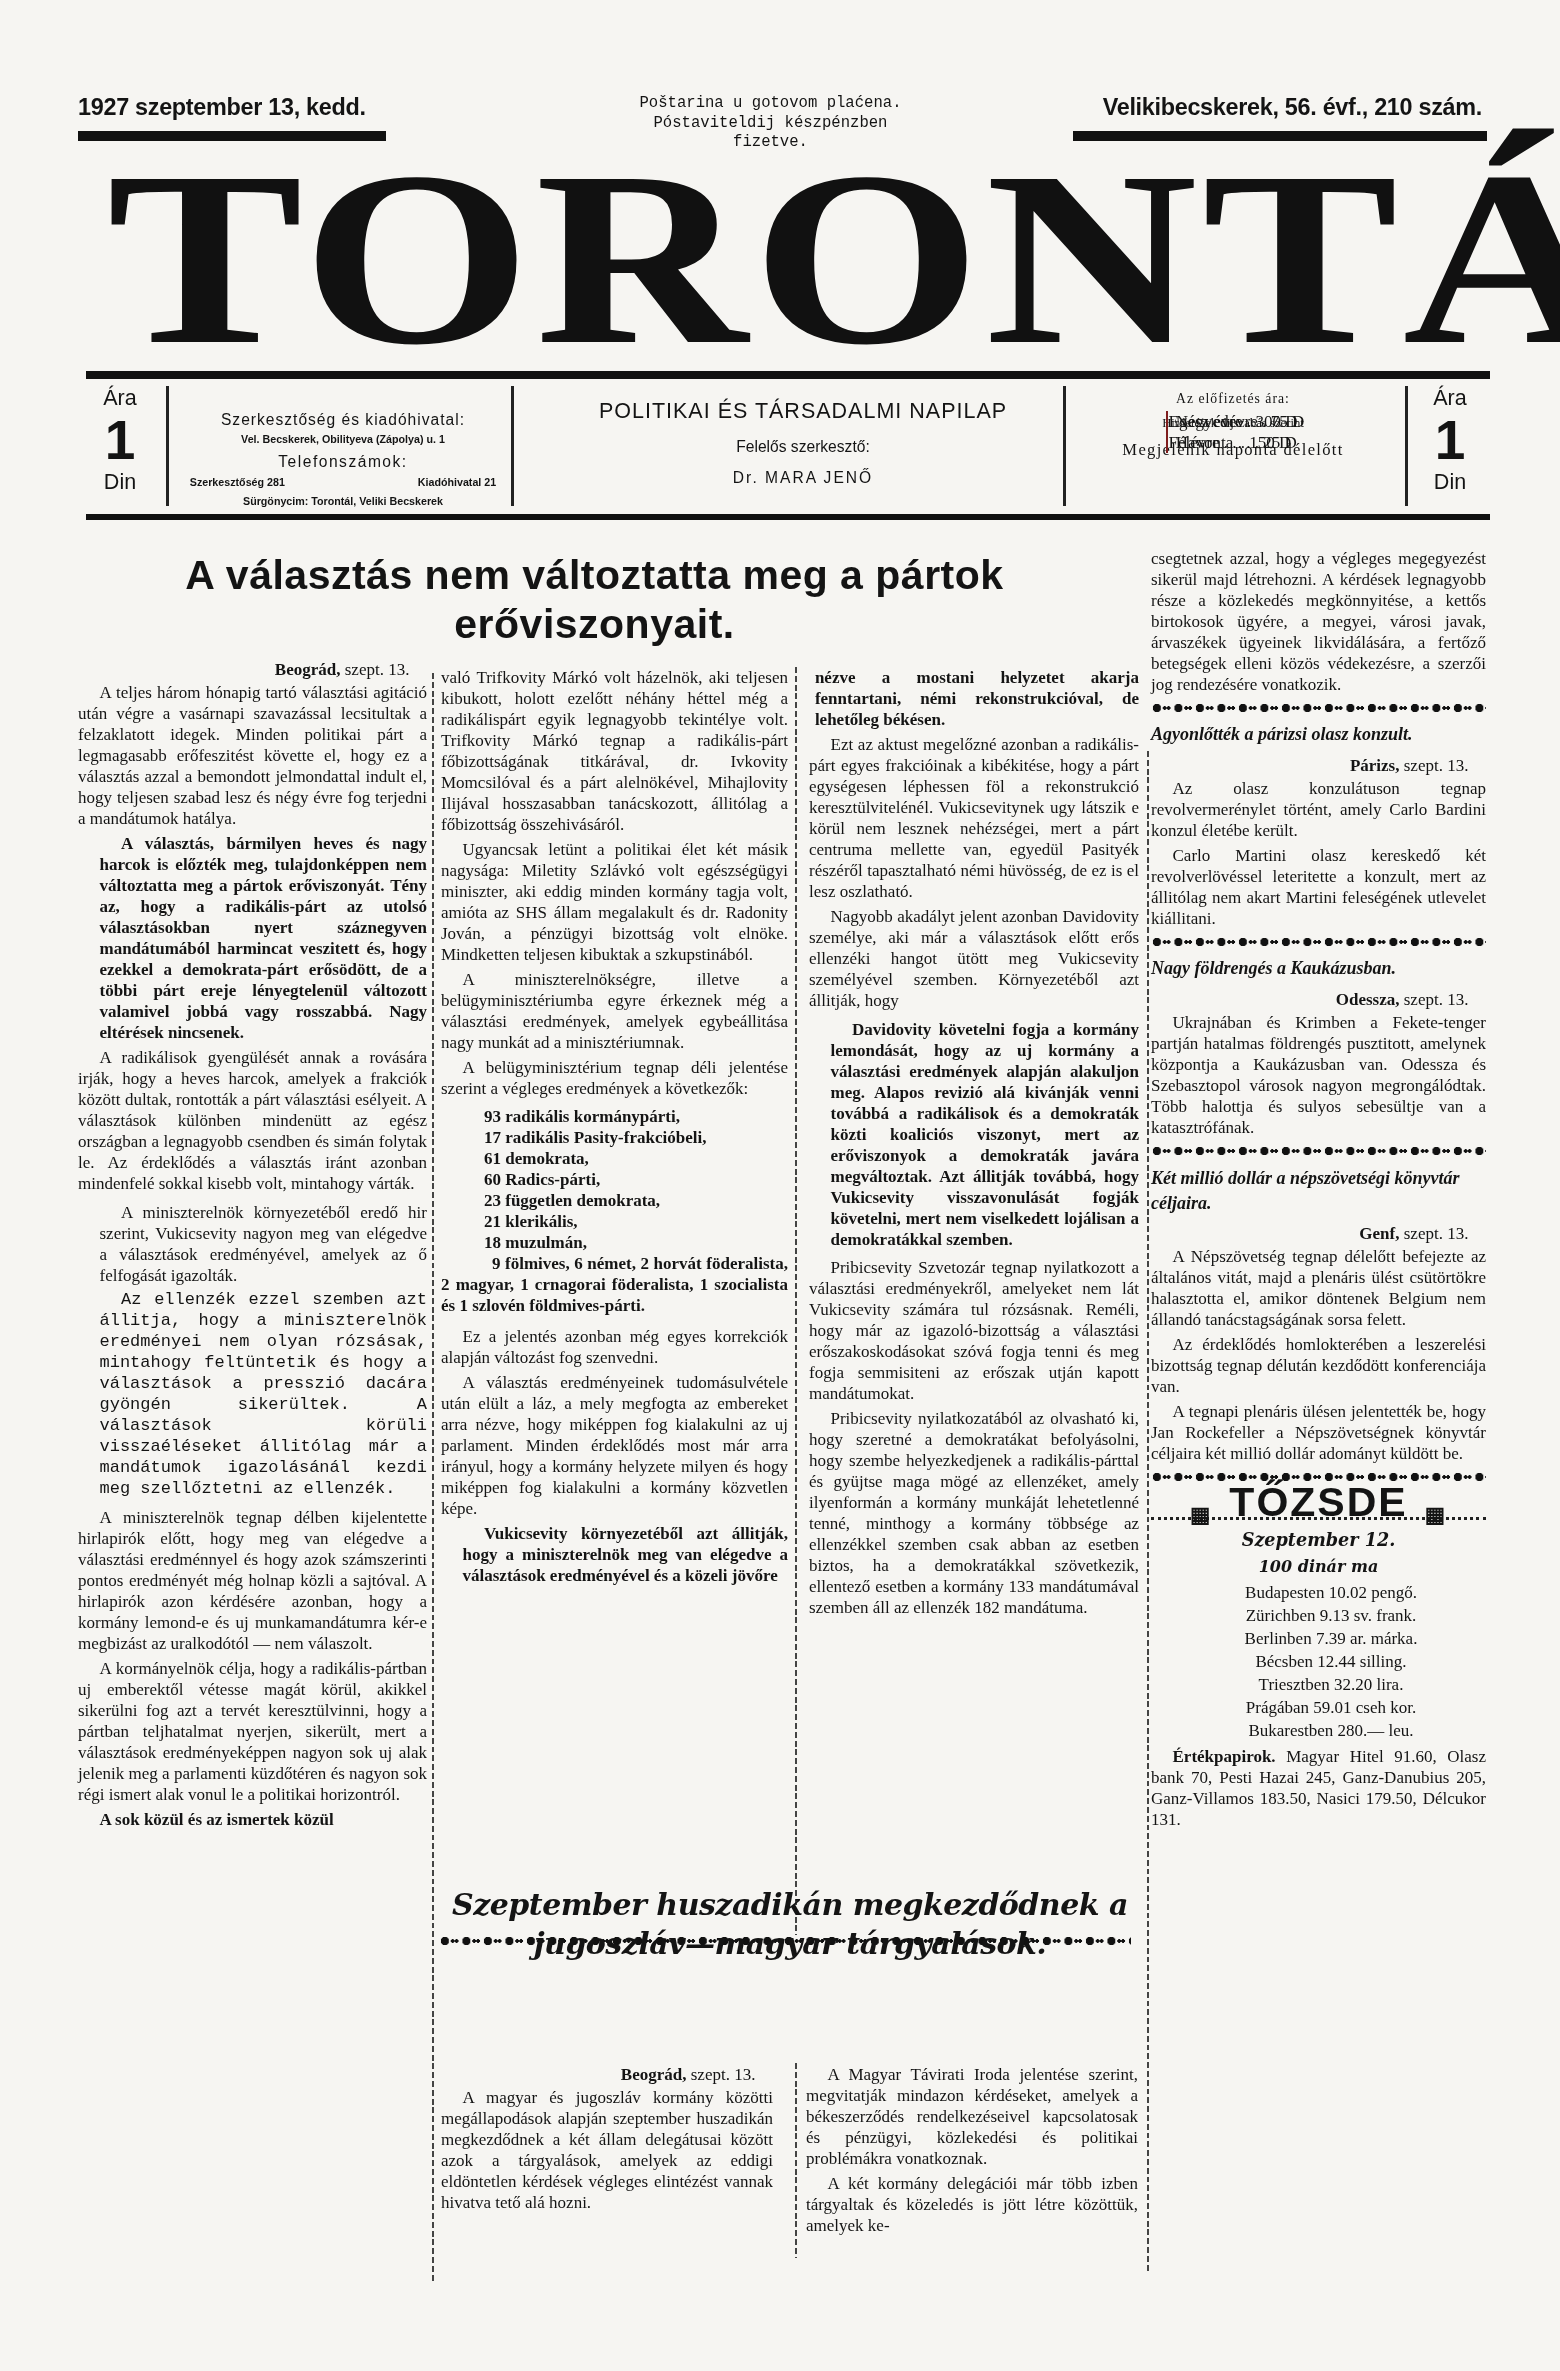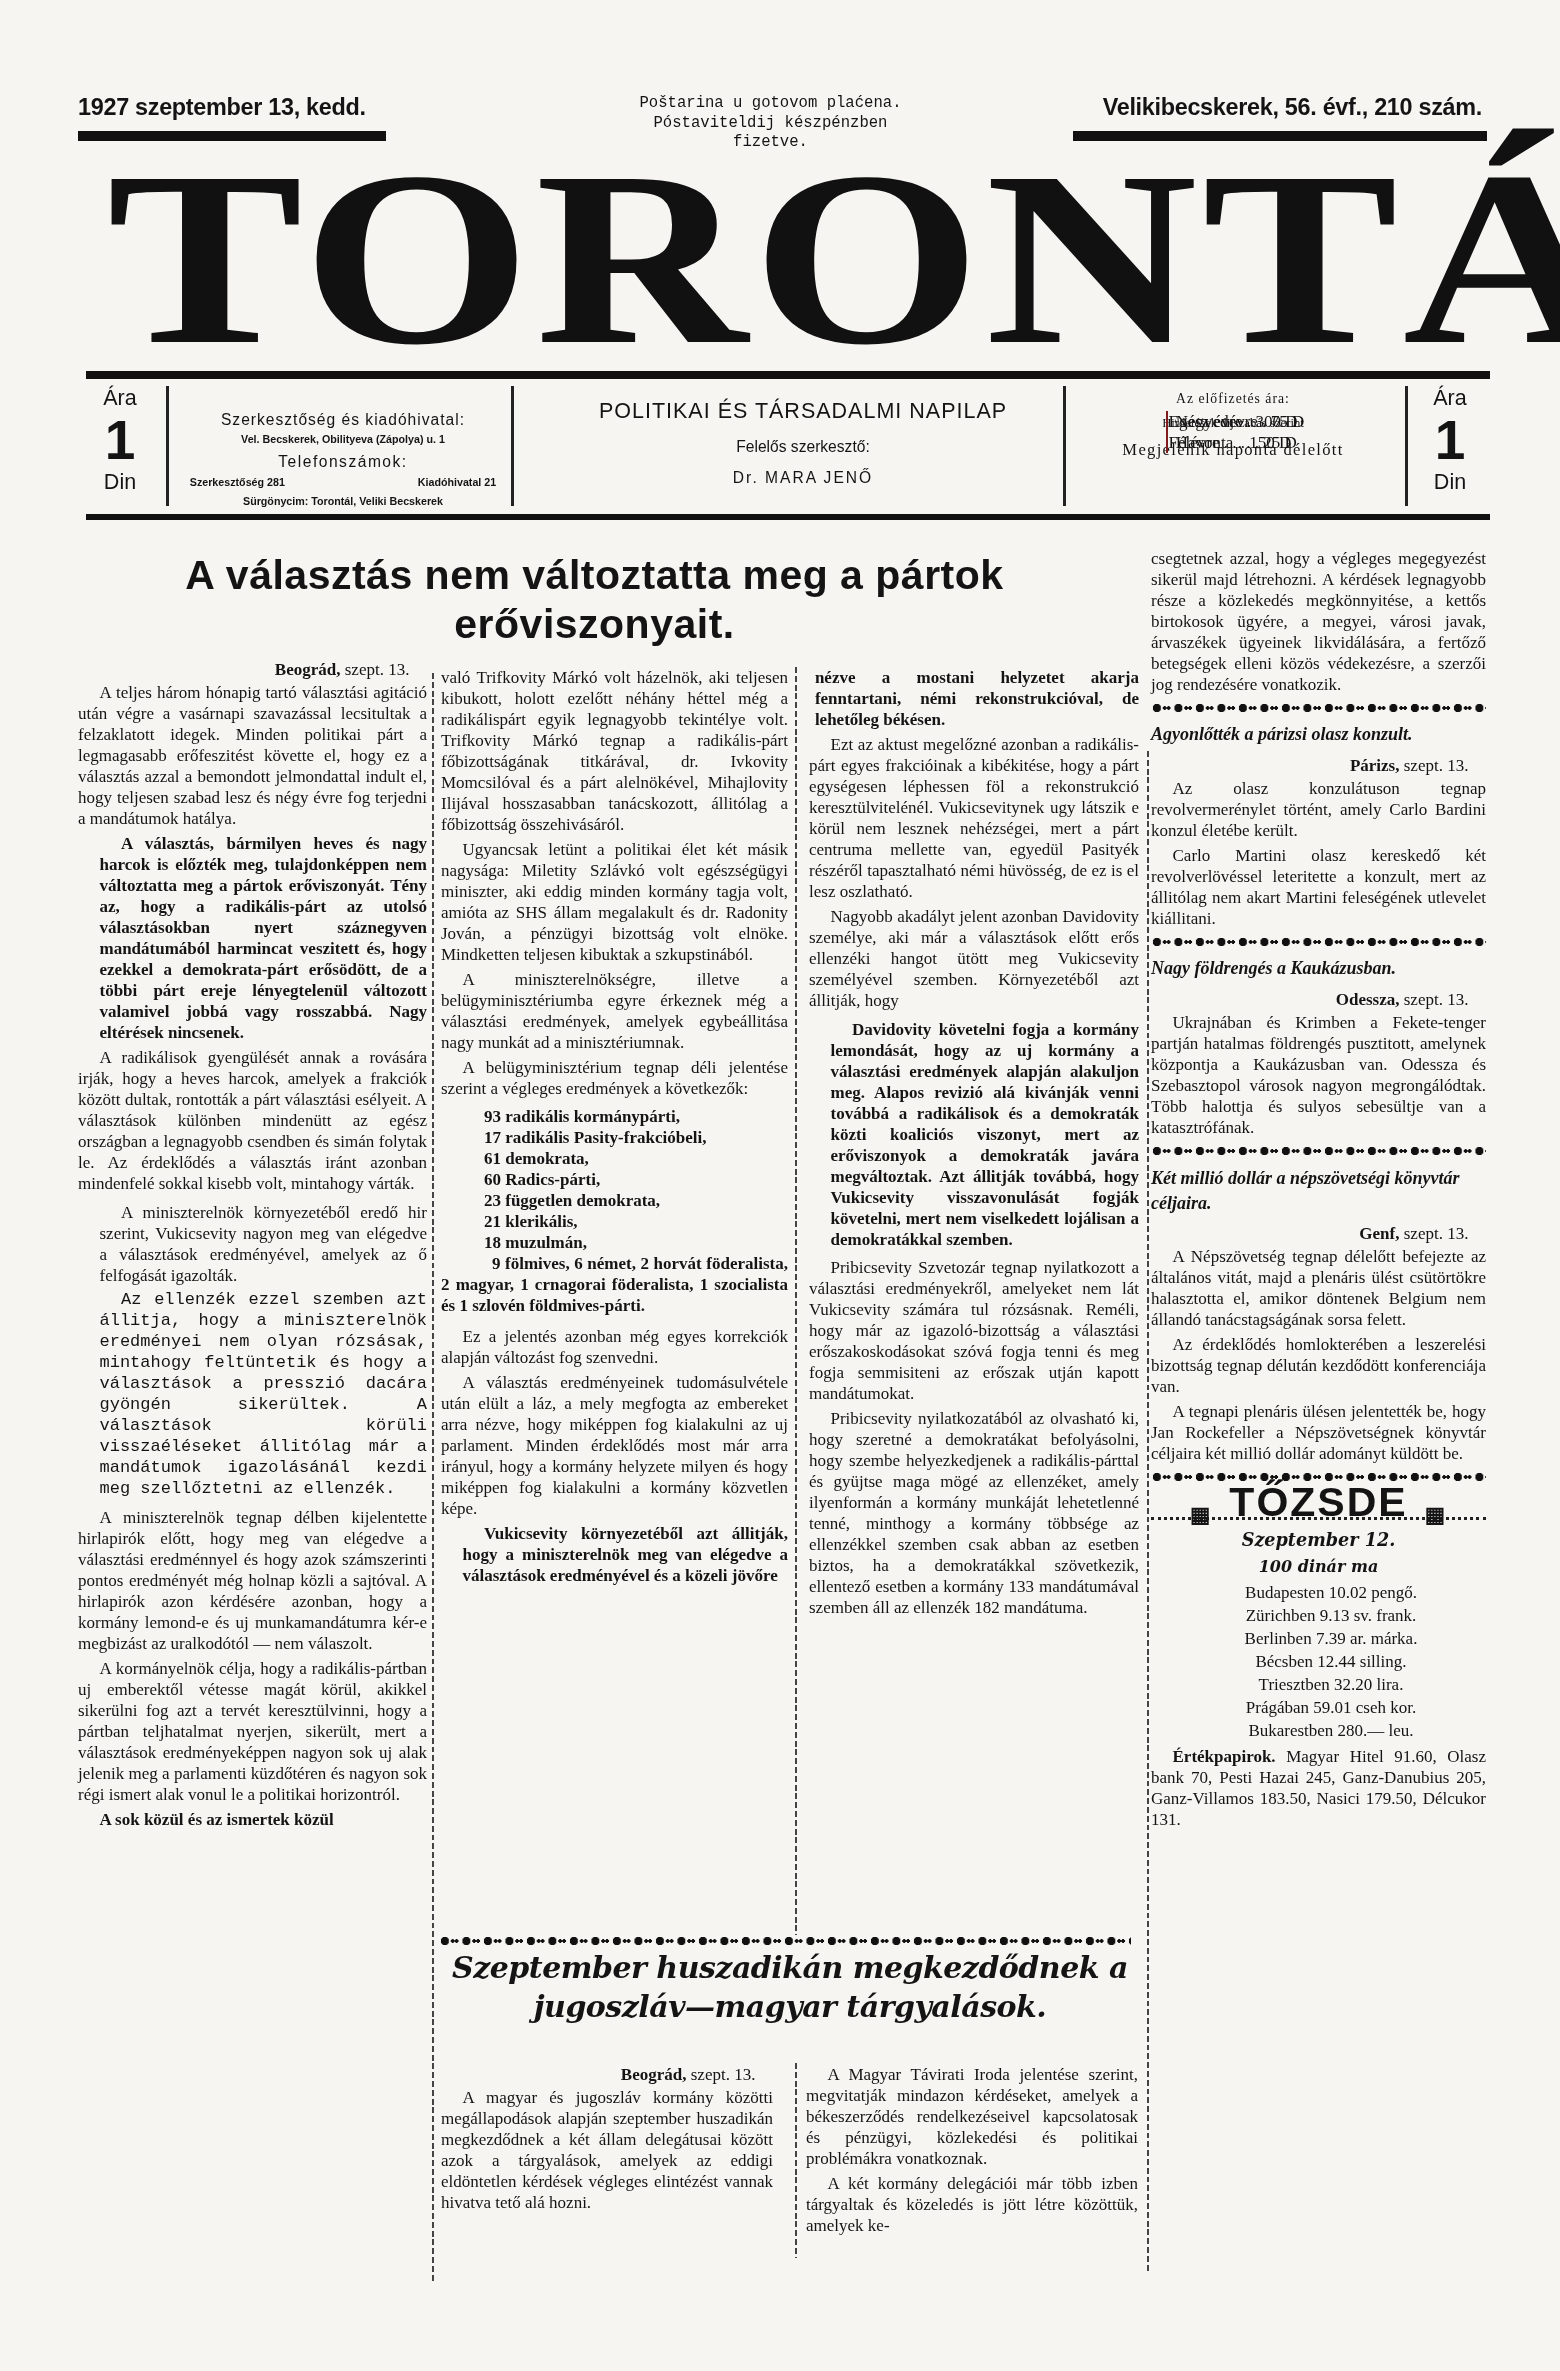--- a/index.html
+++ b/index.html
@@ -68,21 +68,21 @@
       radial-gradient(circle at 17.6px 4.9px, #111 1.6px, transparent 2px) 0 0 / 21.5px 9.8px repeat-x; }
   .side-head { font-family: Liberation Serif, serif; font-style: italic; font-weight: bold; text-align: left; font-size: 18px; line-height: 25px; margin: 9.8px 0 7.8px; }
   .tozsde { text-align: center; font-family: "Liberation Sans", sans-serif; font-weight: bold; font-size: 41px; letter-spacing: 2px;
             border-bottom: 3.9px dotted #222; margin: 9.8px 0 7.8px; padding-bottom: 3.9px; position: relative; }
   .tozsde::before, .tozsde::after { content: "▦"; position: absolute; top: 13.7px; font-size: 21.5px; }
   .tozsde::before { left: 39px; } .tozsde::after { right: 39px; }
   .boerse-date { text-align: center; font-style: italic; font-weight: bold; font-family: "DejaVu Serif", serif; font-size: 17.6px; line-height: 25px; }
   .boerse-sub { text-align: center; font-style: italic; font-weight: bold; font-family: "DejaVu Serif", serif; font-size: 16px; line-height: 29px; }
   .rates { padding-left: 25px; text-align: center; }
   .rates div { line-height: 23px; }
-  .h-sept { position: absolute; left: 434px; top: 1948px; width: 712px; text-align: center; font-family: "DejaVu Serif", serif; font-style: italic; font-weight: bold; font-size: 30px; line-height: 39px; letter-spacing: -0.5px; }
+  .h-sept { position: absolute; left: 434px; top: 1885px; width: 712px; text-align: center; font-family: "DejaVu Serif", serif; font-style: italic; font-weight: bold; font-size: 30px; line-height: 39px; letter-spacing: -0.5px; }
   .narrow p { font-family: "Liberation Serif", serif; }
 </style>
 </head>
 <body>
 
 <div class="page">
 
   <div class="topline top-left">1927 szeptember 13, kedd.</div>
   <div class="topline top-mid">
     <span>Poštarina u gotovom plaćena.</span>

